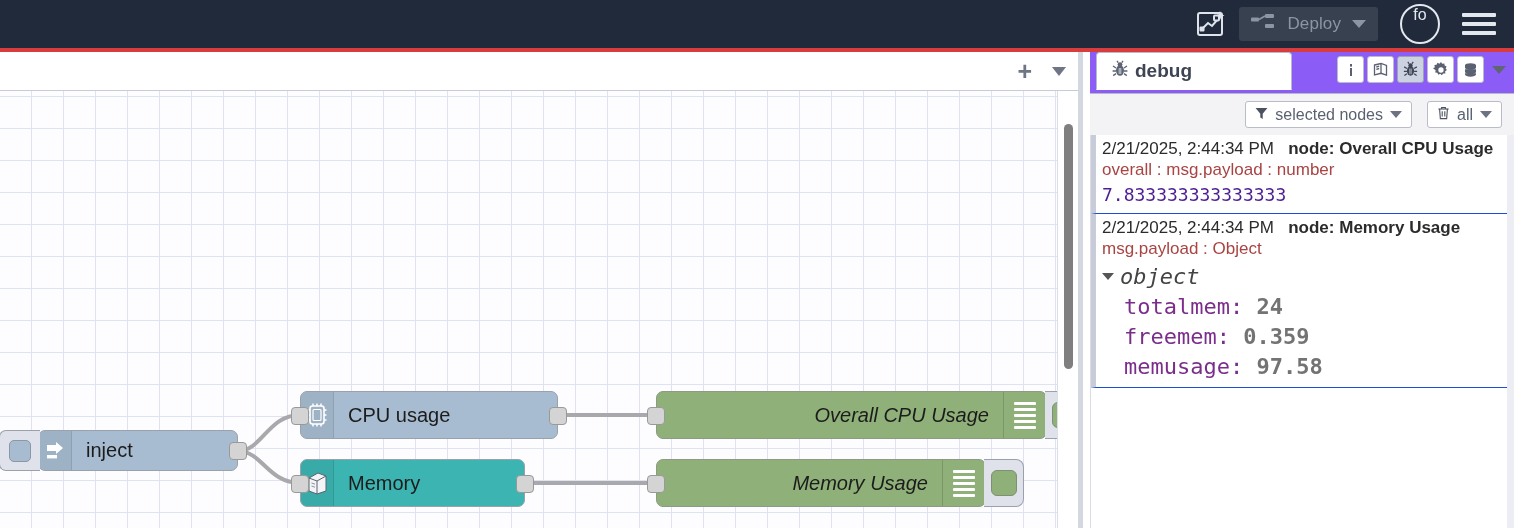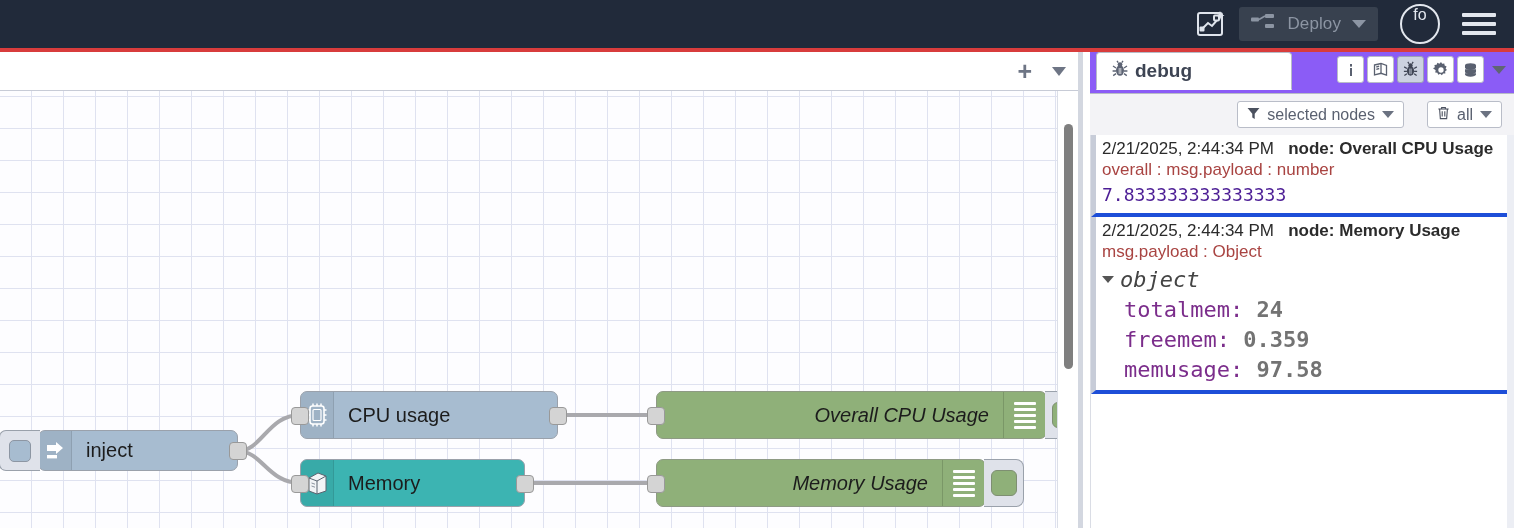--- a/index.html
+++ b/index.html
@@ -178,38 +178,38 @@
     box-sizing:border-box;
   }
   .tool-btn.active{background:#ccd2e0;border-color:#9aa2b4;}
   .tool-caret{
     width:0;height:0;border-left:7px solid transparent;border-right:7px solid transparent;
     border-top:8px solid #5f6573;margin-left:5px;cursor:pointer;
   }
   .sb-filterrow{
     position:absolute;left:0;top:42px;width:424px;height:41px;
     background:#f3f3f6;display:flex;align-items:center;justify-content:flex-end;
-    gap:23px;padding-right:12px;box-sizing:border-box;
+    gap:15px;padding-right:12px;box-sizing:border-box;
   }
   .pill{
     height:27px;border:1px solid #b9bdc8;background:#fff;border-radius:3px;
     display:flex;align-items:center;gap:7px;padding:0 9px;box-sizing:border-box;
     font-size:16px;color:#5a6170;cursor:pointer;
   }
   .pill .pcaret{
     width:0;height:0;border-left:6px solid transparent;border-right:6px solid transparent;
     border-top:7px solid #6b7281;
   }
   .msg-list{
     position:absolute;left:0;top:83px;width:424px;height:393px;
     background:#fff;overflow:hidden;box-sizing:border-box;
     border-left:1px solid #dadde5;
   }
   .msg{
-    border-bottom:4px solid #1d4ed8;
+    border-bottom:1px solid #1d4ed8;
     border-left:5px solid #c7ccd8;
     padding:4px 8px 8px 6px;box-sizing:border-box;background:#fff;
   }
   .msg-head{font-size:17px;color:#2b2b2b;white-space:nowrap;overflow:hidden;}
   .msg-head .node-name{font-weight:bold;}
   .msg-topic{font-size:17px;color:#a94442;margin-top:1px;}
   .msg-value{
     font-family:"DejaVu Sans Mono", monospace;font-size:18px;color:#4c1d95;
     margin-top:4px;
   }

